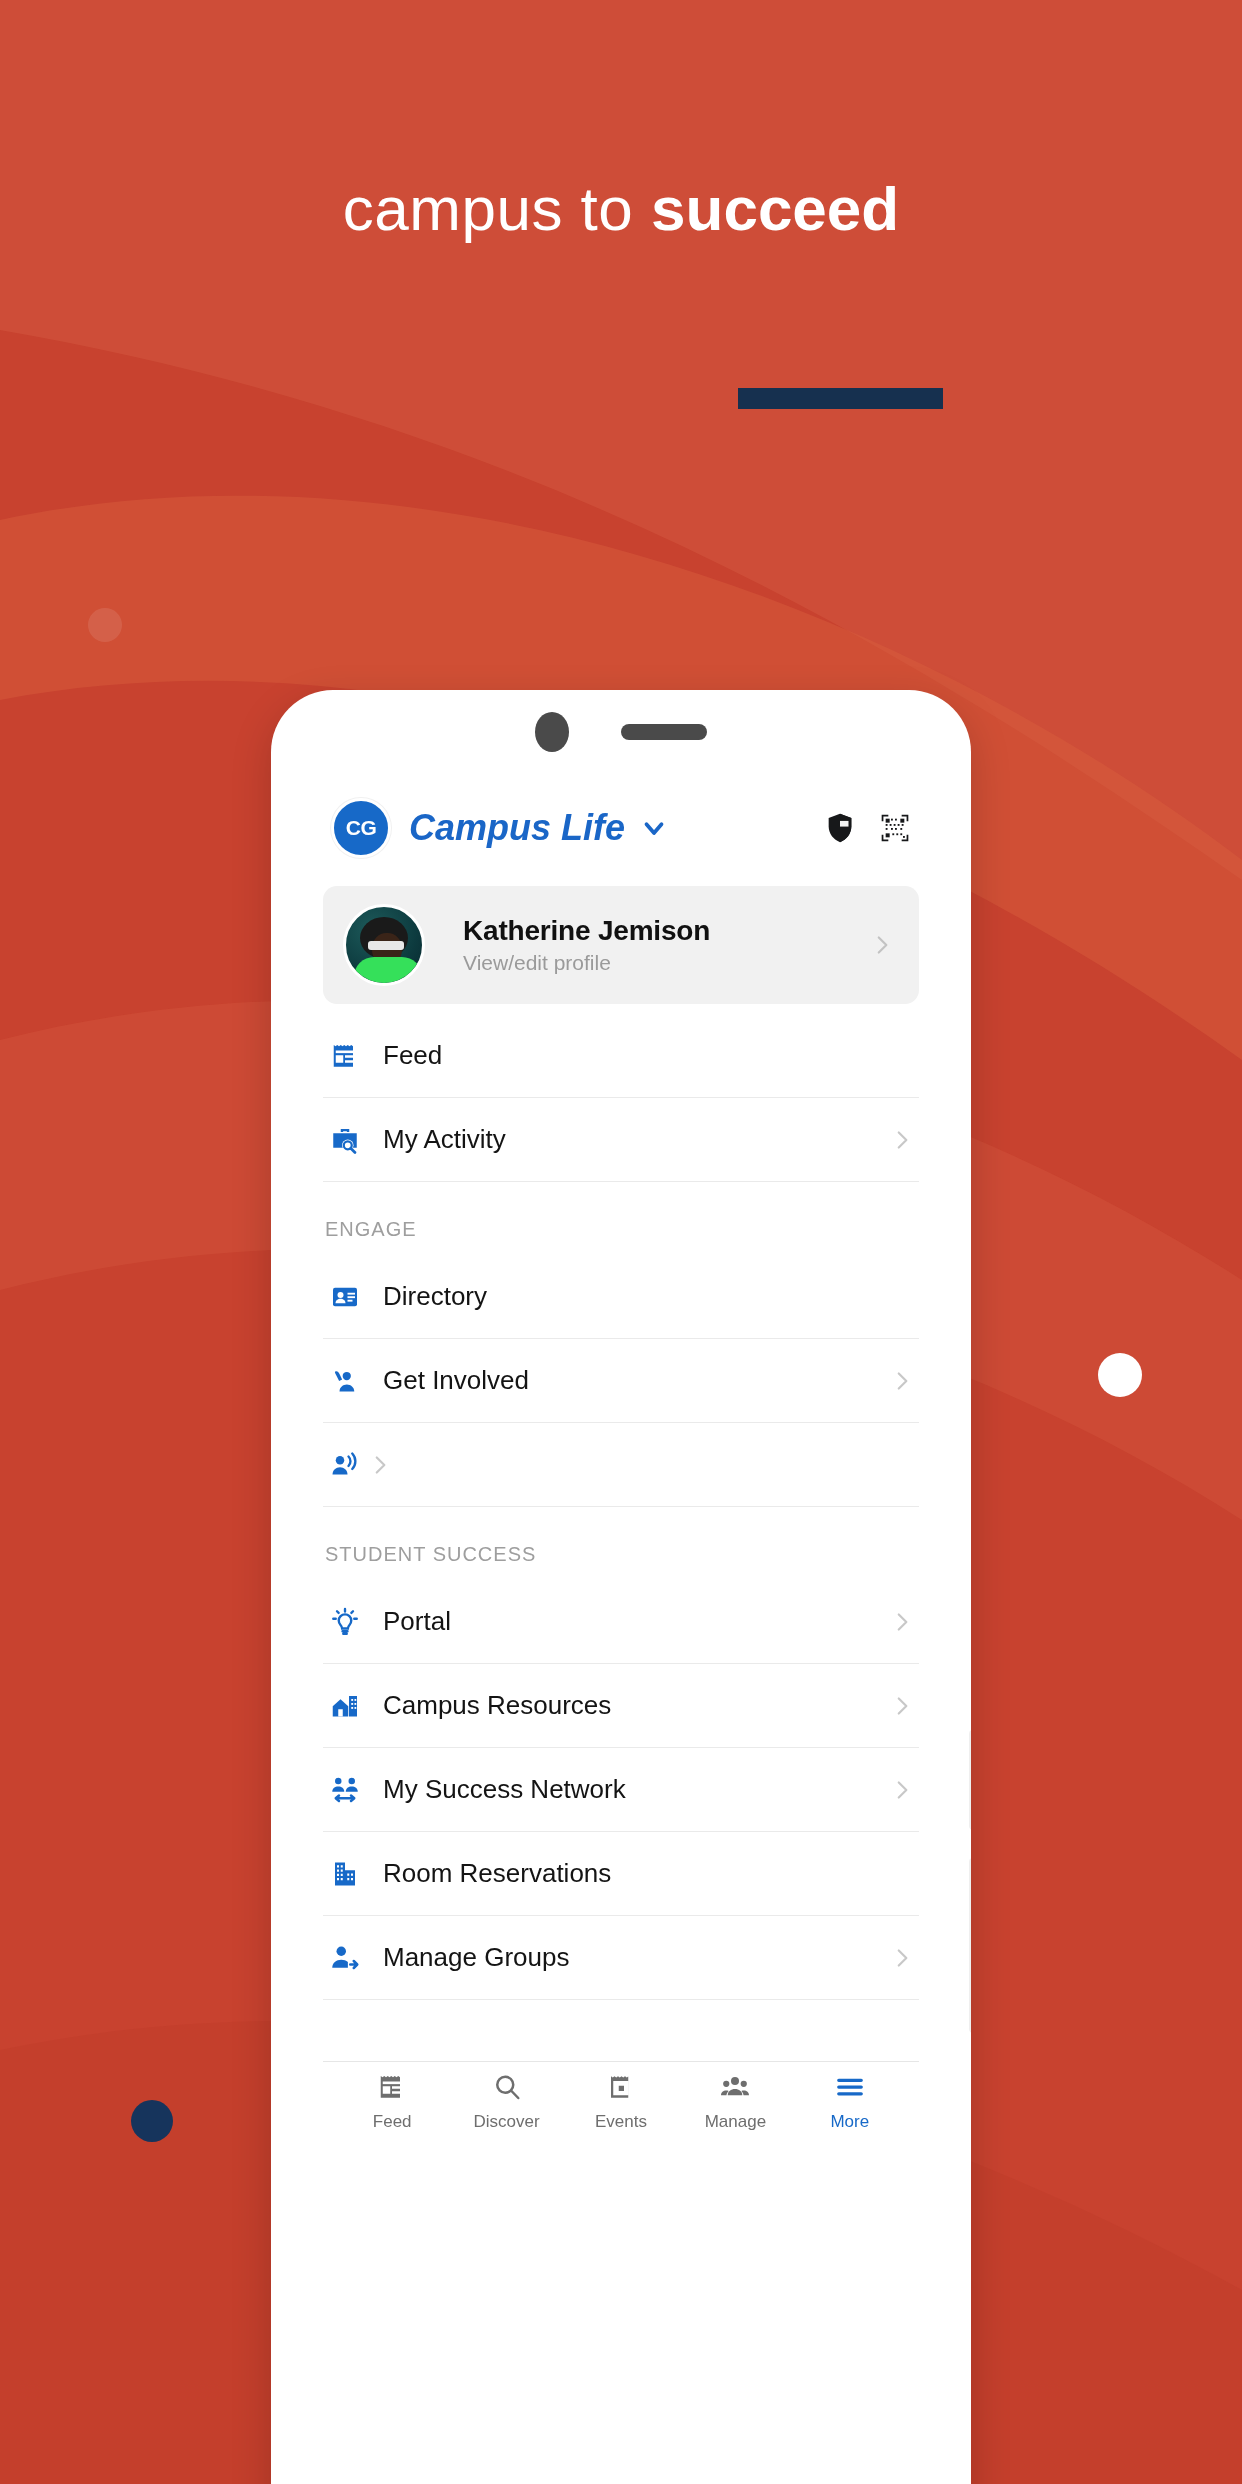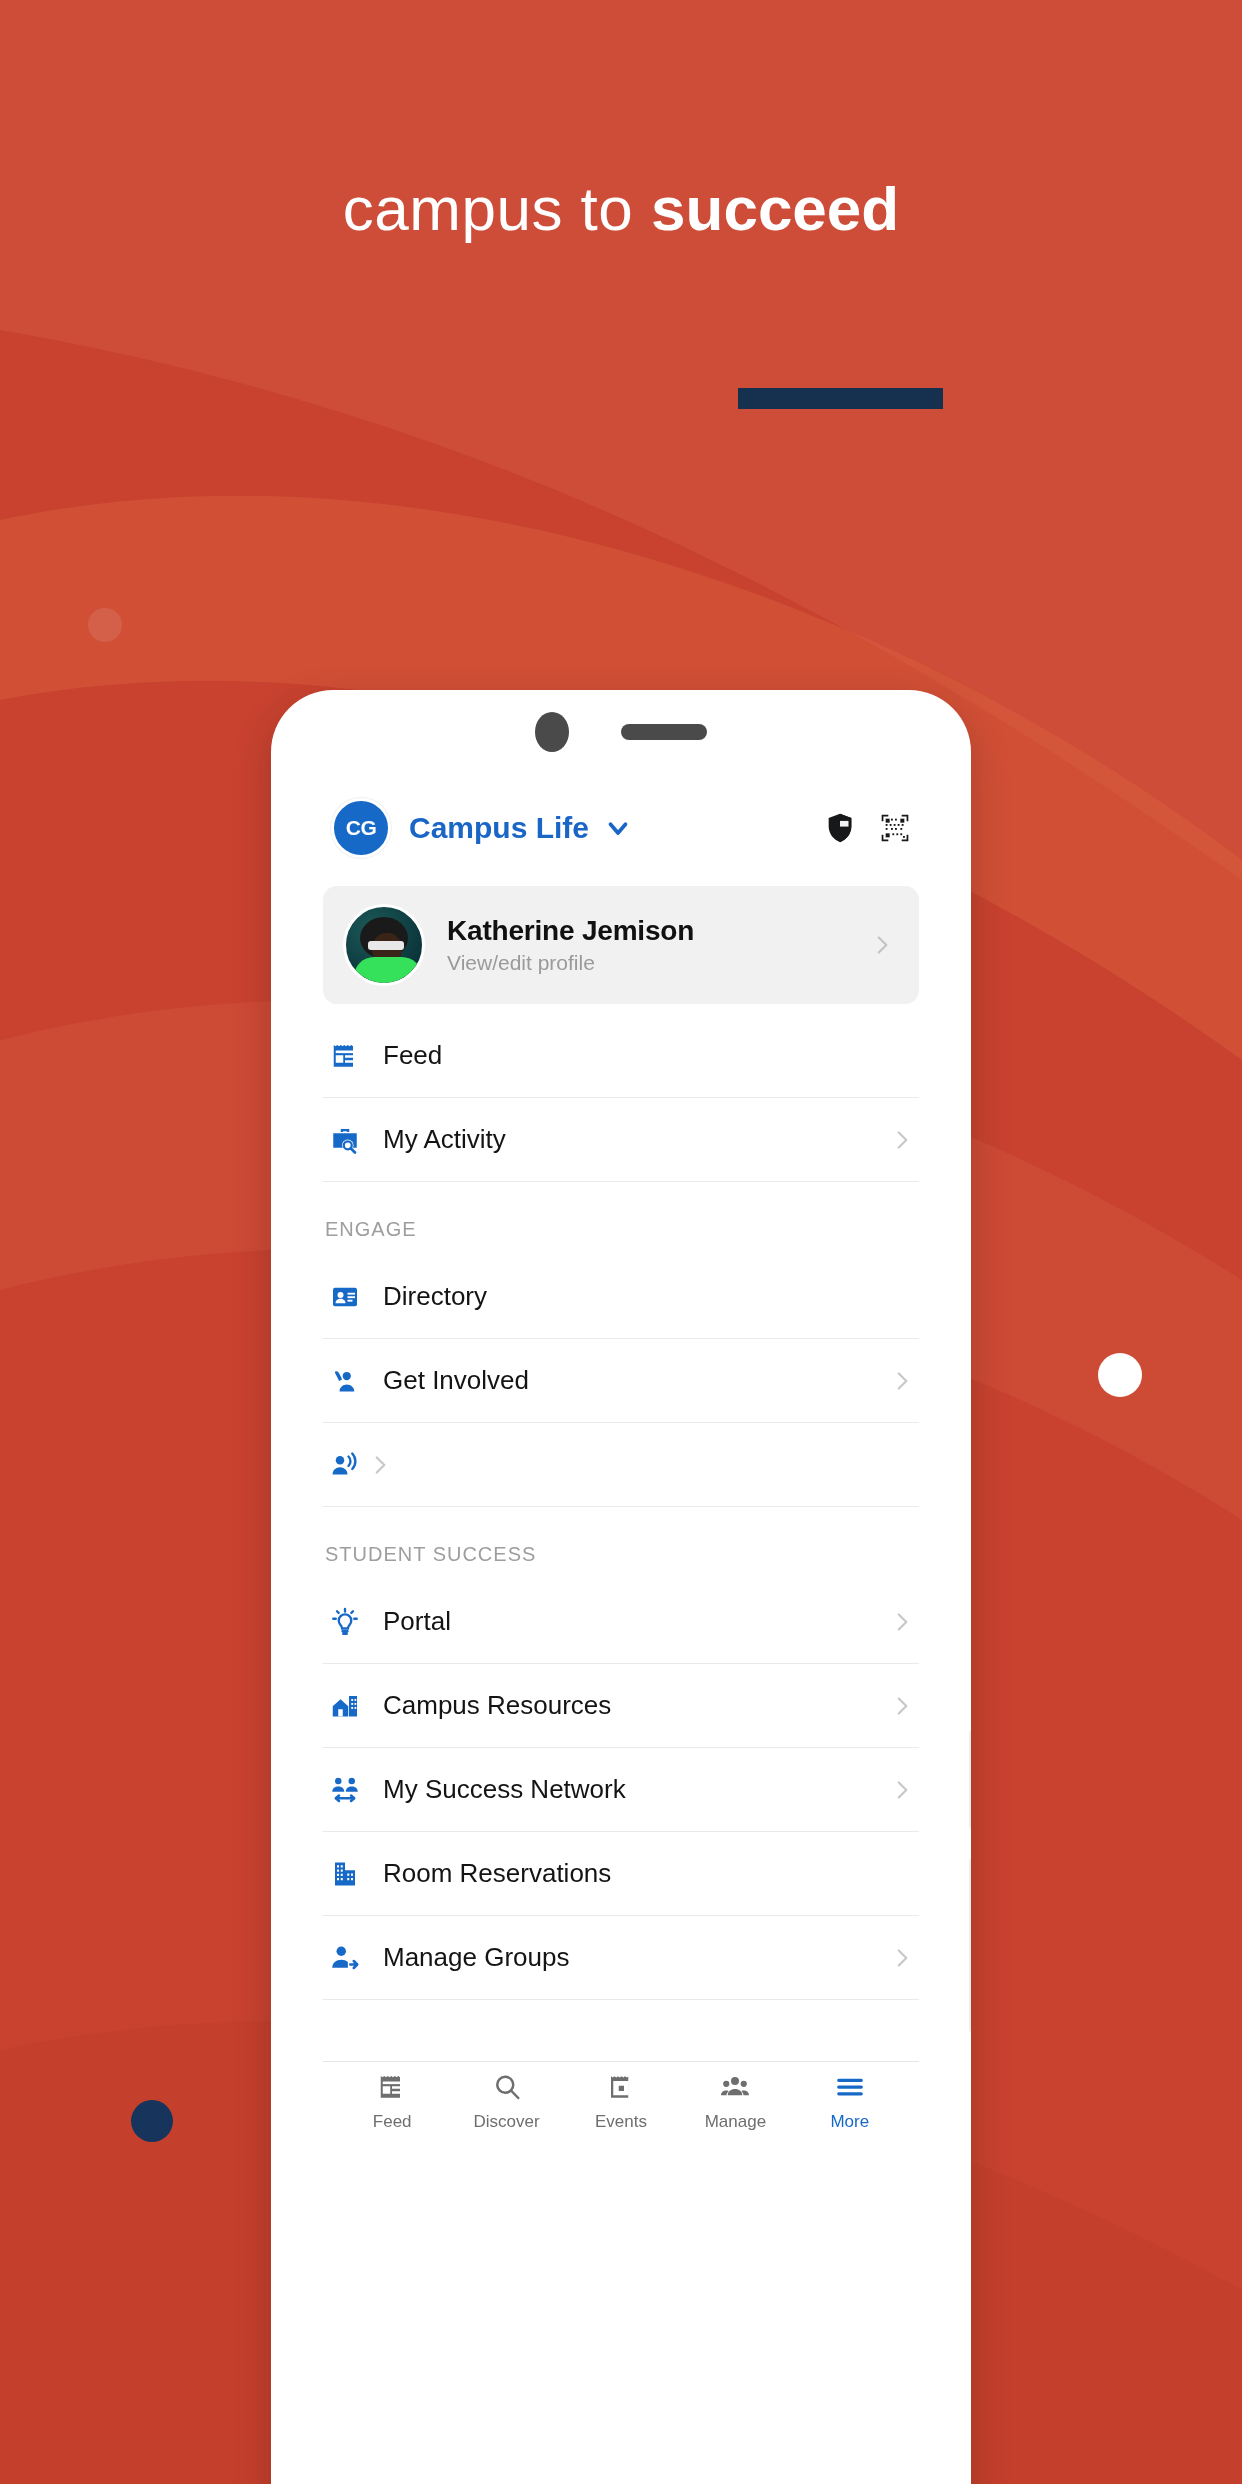--- a/index.html
+++ b/index.html
@@ -109,22 +109,23 @@
     display: flex; align-items: center; justify-content: center;
     color: #ffffff;
     font-size: 21px;
     font-weight: 700;
     letter-spacing: -0.5px;
     flex: none;
   }
   .org-name {
     margin-left: 18px;
     color: #1a66c7;
-    font-size: 30px;
+    font-size: 36px;
     font-weight: 700;
+    font-style: italic;
   }
   .chev-down { margin-left: 14px; color: #1a66c7; display: flex; align-items: center; }
   .hdr-spacer { flex: 1; }
   .hdr-icon { margin-left: 22px; display: flex; align-items: center; }
 
   
   .profile-card {
     margin: 8px 0 10px 0;
     background: #f1f1f1;
     border-radius: 14px;
@@ -137,21 +138,21 @@
     flex: none;
     background: radial-gradient(circle at 35% 30%, #1d5a5a 0%, #0d3b3f 60%, #07262c 100%);
     border: 3px solid #ffffff;
     position: relative;
     overflow: hidden;
   }
   .av-hair { position:absolute; left: 14px; top: 10px; width: 48px; height: 42px; border-radius: 50%; background:#1a1a1a; }
   .av-face { position:absolute; left: 26px; top: 26px; width: 30px; height: 32px; border-radius: 48%; background:#3a2418; }
   .av-glass{ position:absolute; left: 22px; top: 34px; width: 36px; height: 9px; border-radius: 3px; background:#e8e8e8; }
   .av-body { position:absolute; left: 8px; bottom: -8px; width: 68px; height: 34px; border-radius: 20px 20px 0 0; background:#35e05a; }
-  .prof-text { margin-left: 22px; flex: 1; }
+  .prof-text { margin-left: 38px; flex: 1; }
   .prof-name { font-size: 28px; font-weight: 700; color: #111111; letter-spacing: -0.2px; }
   .prof-sub  { font-size: 21px; color: #9a9a9a; margin-top: 4px; }
   .prof-chev { color: #c3c3c3; display: flex; align-items: center; padding-right: 4px; }
 
   
   .section-label {
     color: #9e9e9e;
     font-size: 20px;
     letter-spacing: 1.0px;
     padding: 36px 0 14px 2px;

